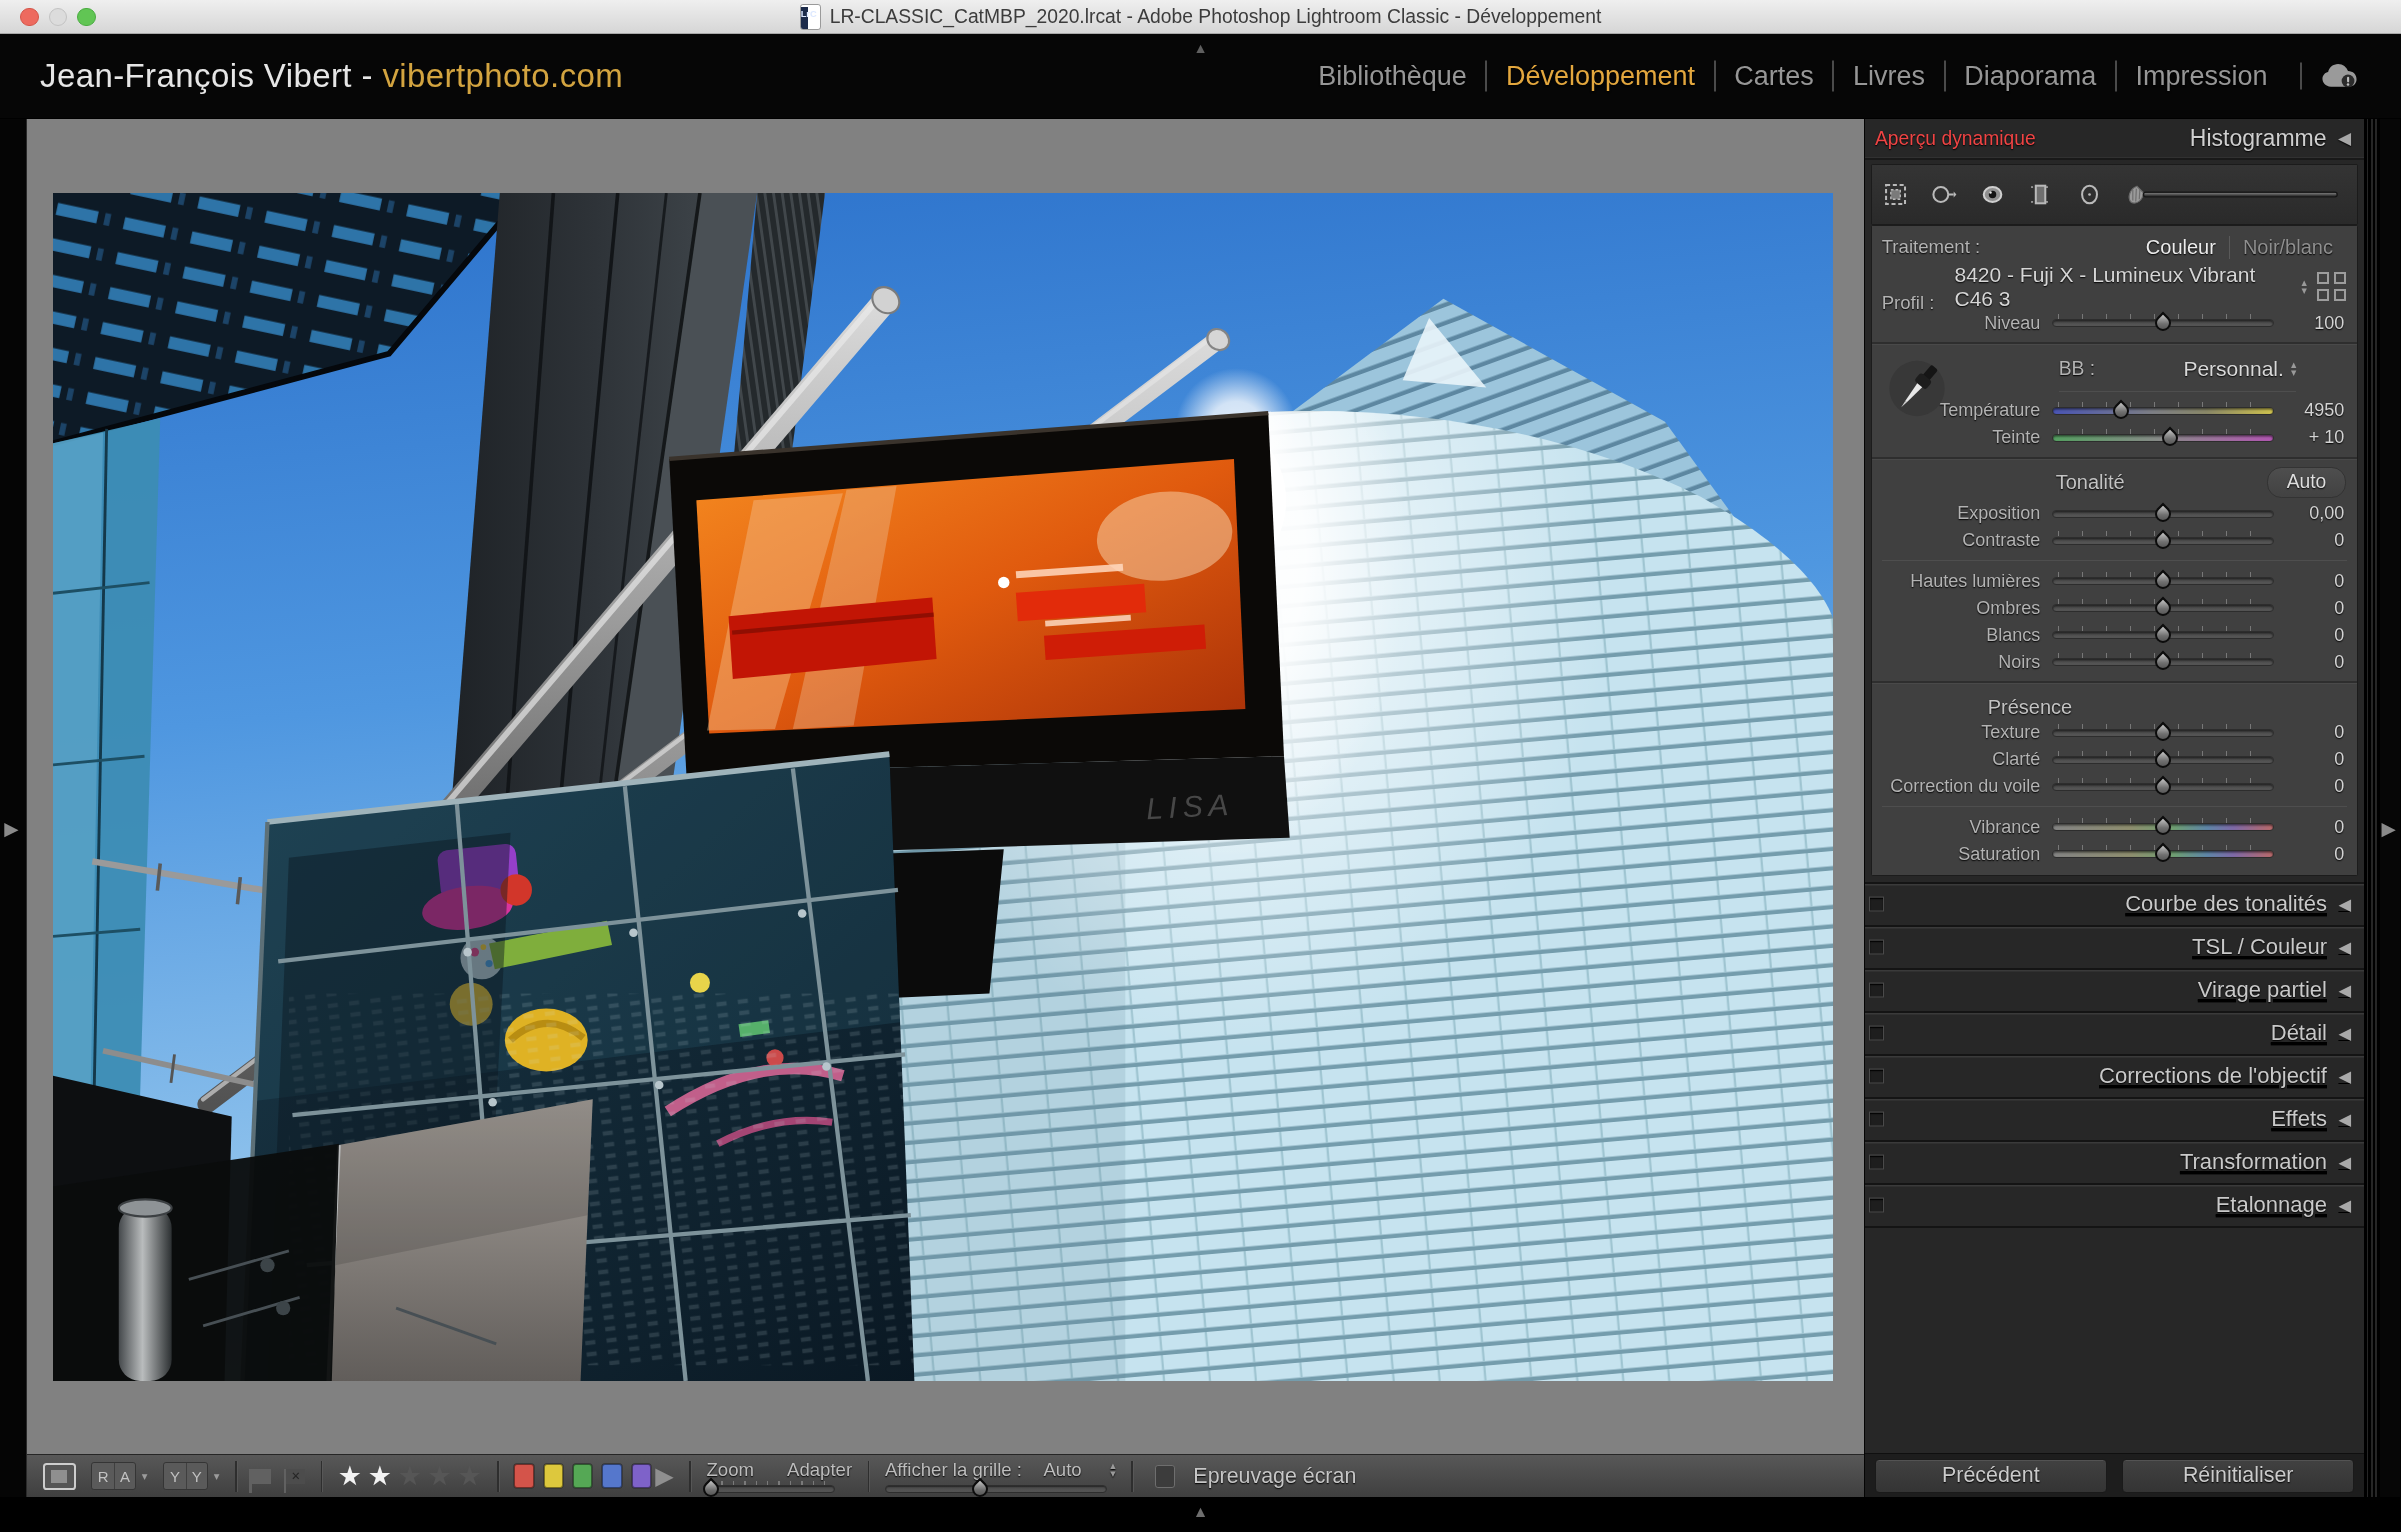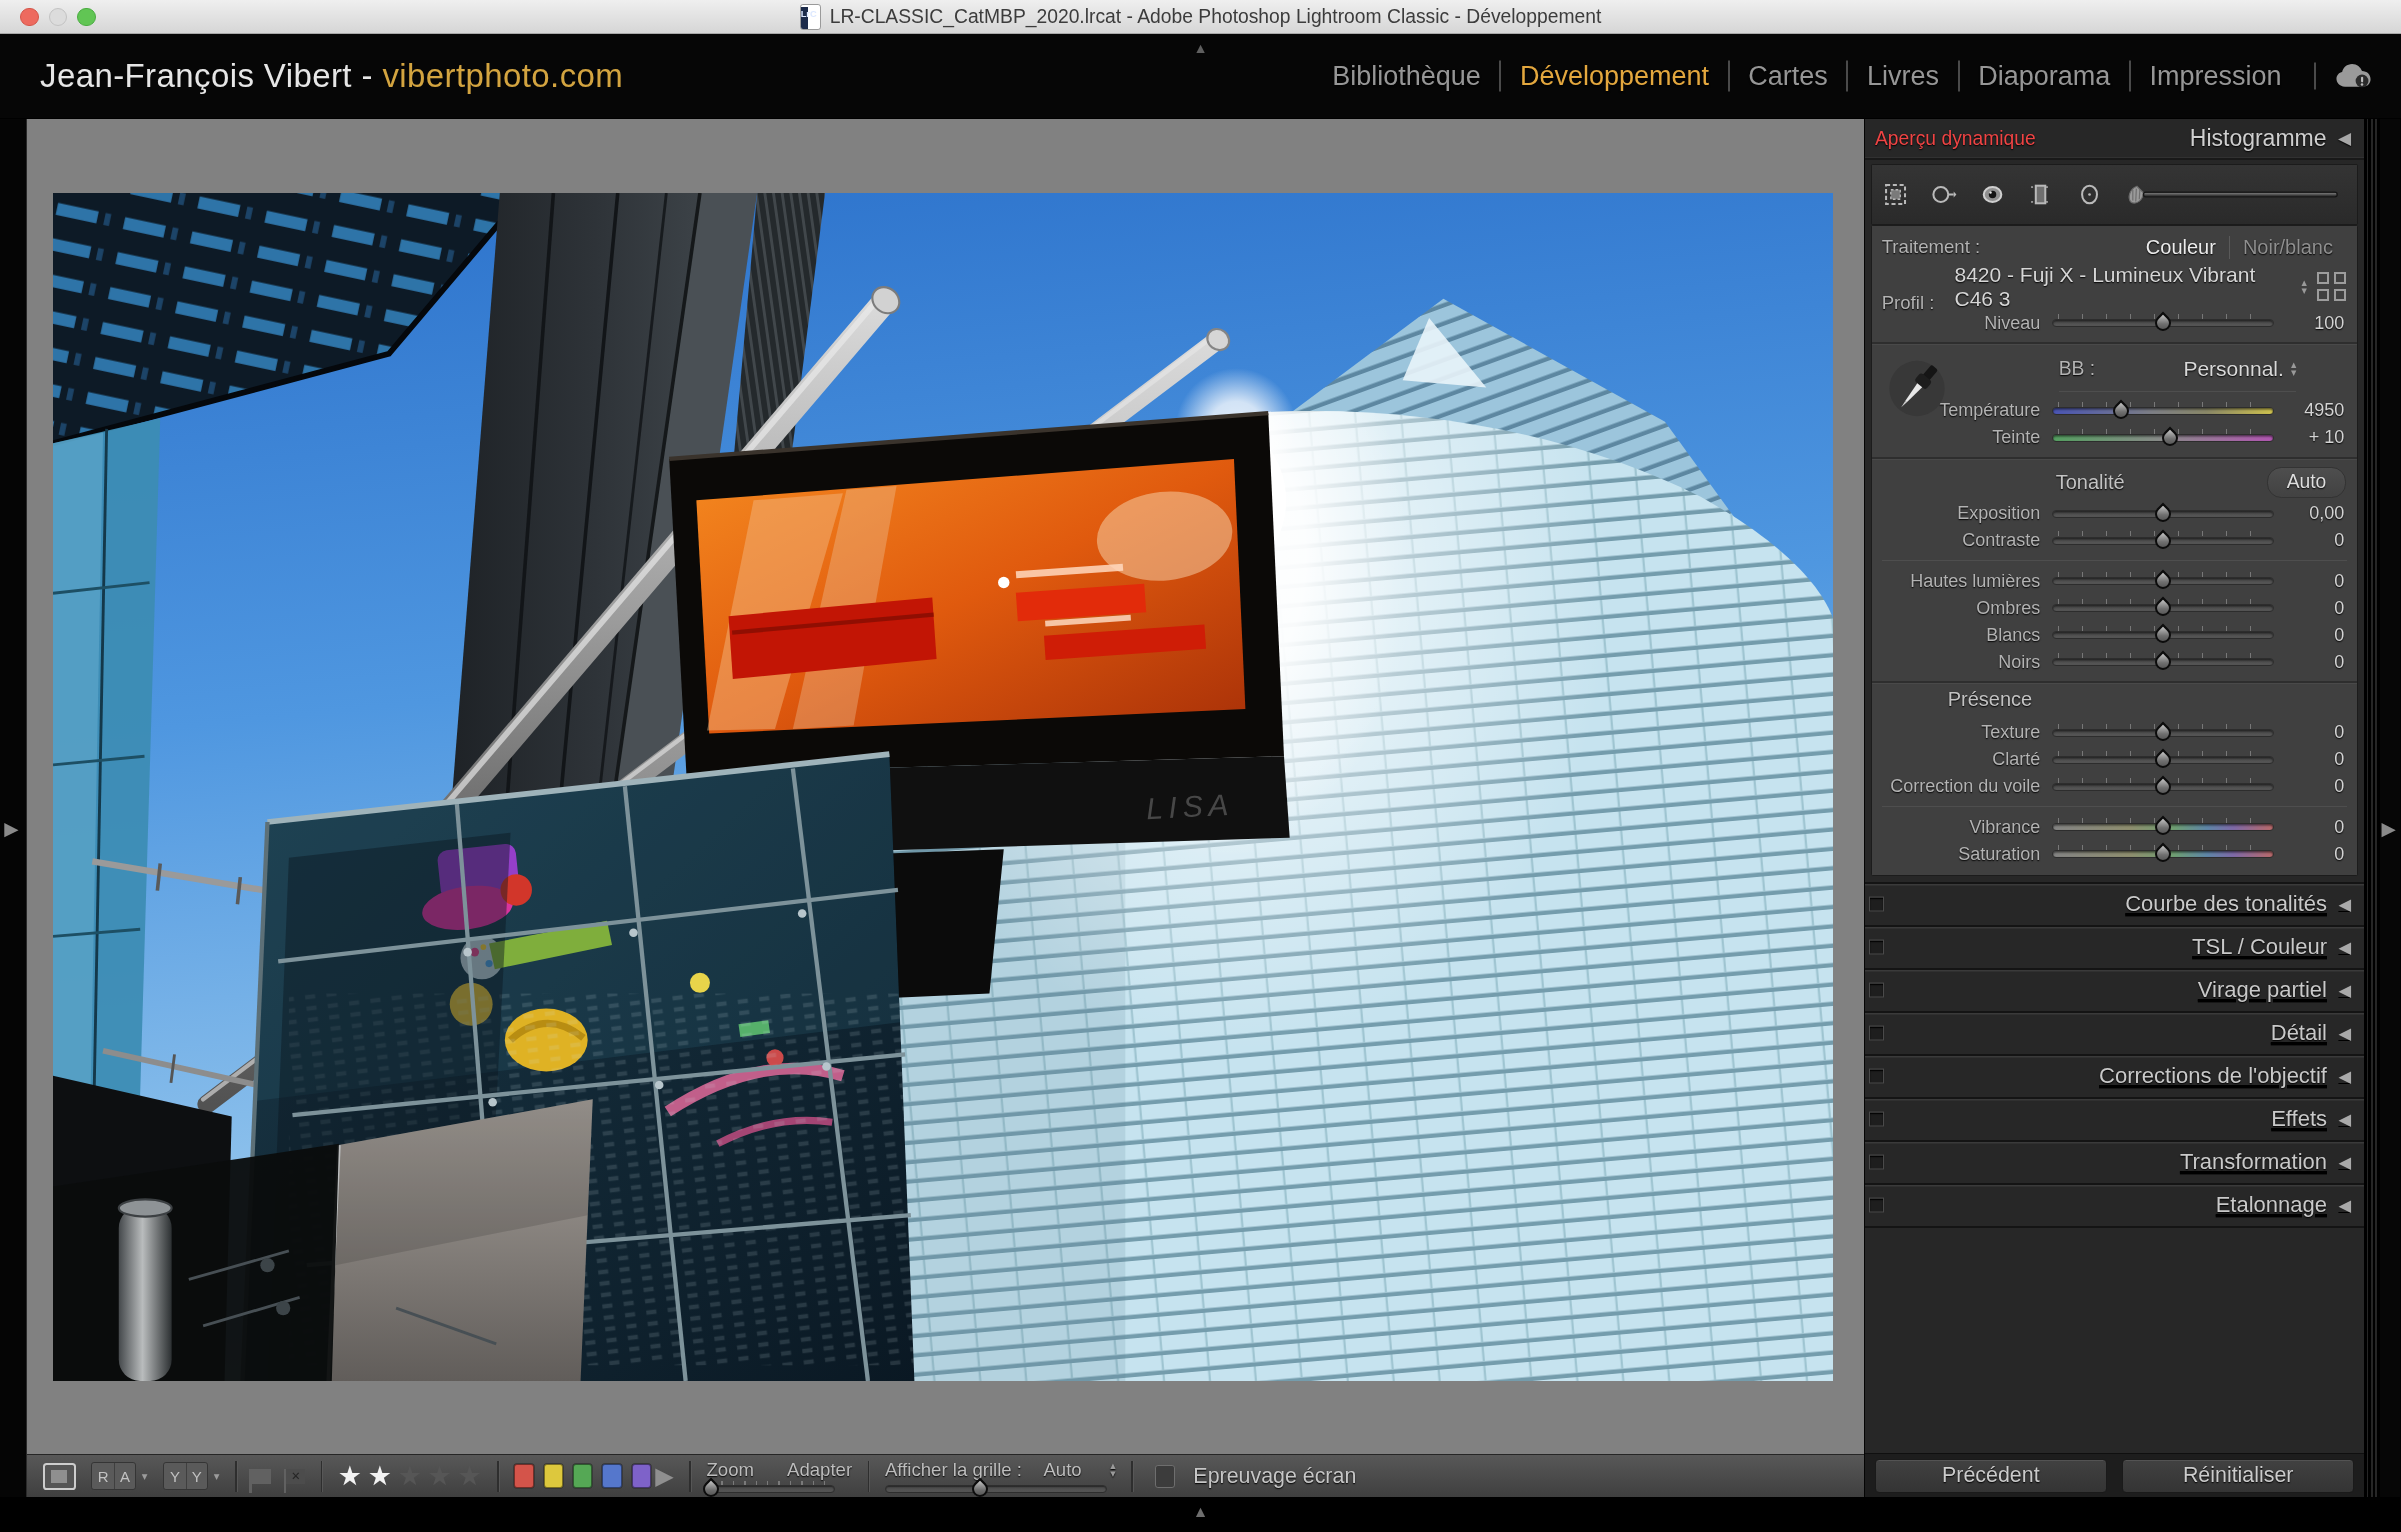--- a/index.html
+++ b/index.html
@@ -17,21 +17,21 @@
   .docicon{width:21.4px;height:26px;background:#fff;border:0.7px solid #9a9a9a;border-radius:2.9px;position:relative;overflow:hidden;}
   .docicon .badge{position:absolute;left:0;right:12px;bottom:0;height:22px;background:#1c2b4a;color:#dce8ff;font-size:9.3px;line-height:15.7px;text-align:center;font-weight:bold;}
   .apptitle{font-size:19.3px;color:#3c3c3c;}
 
   
   .toppanel{position:relative;height:84px;background:#060606;}
   .identity{position:absolute;left:40px;top:50%;transform:translateY(-50%);font-size:33px;letter-spacing:0.4px;}
   .identity .name{color:#e6e6e6;}
   .identity .site{color:#d3a440;}
   .topcenter-arrow{position:absolute;left:50%;top:5.7px;transform:translateX(-50%);color:#5f5f5f;font-size:14.3px;}
-  .modules{position:absolute;right:29px;top:50%;transform:translateY(-50%);display:flex;align-items:center;}
+  .modules{position:absolute;right:43px;top:50%;transform:translateY(-50%);display:flex;align-items:center;}
   .module{font-size:27px;color:#969696;padding:0 18.6px;border-left:2.1px solid #4a4a4a;cursor:pointer;text-shadow:0 1.4px 2.1px #000;}
   .module:first-child{border-left:none;}
   .module.active{color:#e3a73e;}
   .cloudwrap{margin-left:14.3px;padding-left:18.6px;border-left:2.1px solid #4a4a4a;display:flex;align-items:center;}
 
   
   .main{display:flex;height:1379px;border-top:1.4px solid #000;}
   .edge-left{width:26px;background:#050505;position:relative;}
   .edge-left .arrow{position:absolute;top:699px;left:4.3px;color:#8a8a8a;font-size:18.6px;}
   .canvas{position:relative;width:1838px;background:#818181;border-left:1.4px solid #2a2a2a;}
@@ -112,21 +112,21 @@
 
   .wbblock{position:relative;padding-top:1.4px;}
   .dropper{position:absolute;left:13px;top:4.3px;}
   .bbrow{height:36px;padding-left:187px;padding-right:61px;}
   .bbrow .lbl{font-size:19.3px;color:#b3b3b3;text-shadow:0 1.4px 1.4px #000;}
   .bbrow .val{margin-left:auto;font-size:21px;color:#d9d9d9;text-shadow:0 1.4px 1.4px #000;}
 
   .tonehdr{height:36px;display:flex;align-items:center;padding:0 11.4px 0 184px;}
   .tonehdr .lbl{font-size:20px;color:#c3c3c3;text-shadow:0 1.4px 1.4px #000;}
   .autobtn{margin-left:auto;background:linear-gradient(#4e4e4e,#424242);border:0.7px solid #333;border-radius:14.3px;color:#dedede;font-size:19.3px;padding:3.6px 18.6px;text-shadow:0 1.4px 1.4px #000;}
-  .preshdr{height:31px;display:flex;align-items:flex-start;padding-left:76px;font-size:20px;color:#c3c3c3;text-shadow:0 1.4px 1.4px #000;}
+  .preshdr{height:31px;display:flex;align-items:flex-end;padding-left:116px;font-size:20px;color:#c3c3c3;text-shadow:0 1.4px 1.4px #000;}
 
   .collapsed{margin-top:5.7px;text-decoration:underline;}
   .cpanel{position:relative;height:43px;background:#272727;border-top:2.1px solid #141414;box-shadow:inset 0 1.4px 0 #3a3a3a;display:flex;align-items:center;justify-content:flex-end;gap:11.4px;padding:0 13px;}
   .cpanel .ttl{font-size:22px;color:#c9c9c9;text-shadow:0 1.4px 1.4px #000;}
   .cpanel .tri{font-size:16.4px;color:#a9a9a9;}
   .cpanel .toggle{position:absolute;left:4.3px;top:50%;transform:translateY(-50%);width:15px;height:15px;background:#1e1e1e;border:1.4px solid #4a4a4a;box-shadow:inset 0 1.4px 1.4px #000;}
   .cbottom{height:2.1px;border-top:2.1px solid #141414;box-shadow:inset 0 1.4px 0 #3a3a3a;}
 
   .panelbtns{margin-top:auto;height:44px;background:#1d1d1d;border-top:1.4px solid #0f0f0f;display:flex;align-items:center;gap:15.7px;padding:0 10px;}
   .pbtn{flex:1;height:34px;background:linear-gradient(#414141,#343434);border:1.4px solid #1a1a1a;border-radius:4.3px;box-shadow:inset 0 0.7px 0 #5a5a5a;color:#cbcbcb;font-size:21.4px;display:flex;align-items:center;justify-content:center;text-shadow:0 1.4px 1.4px #000;}

